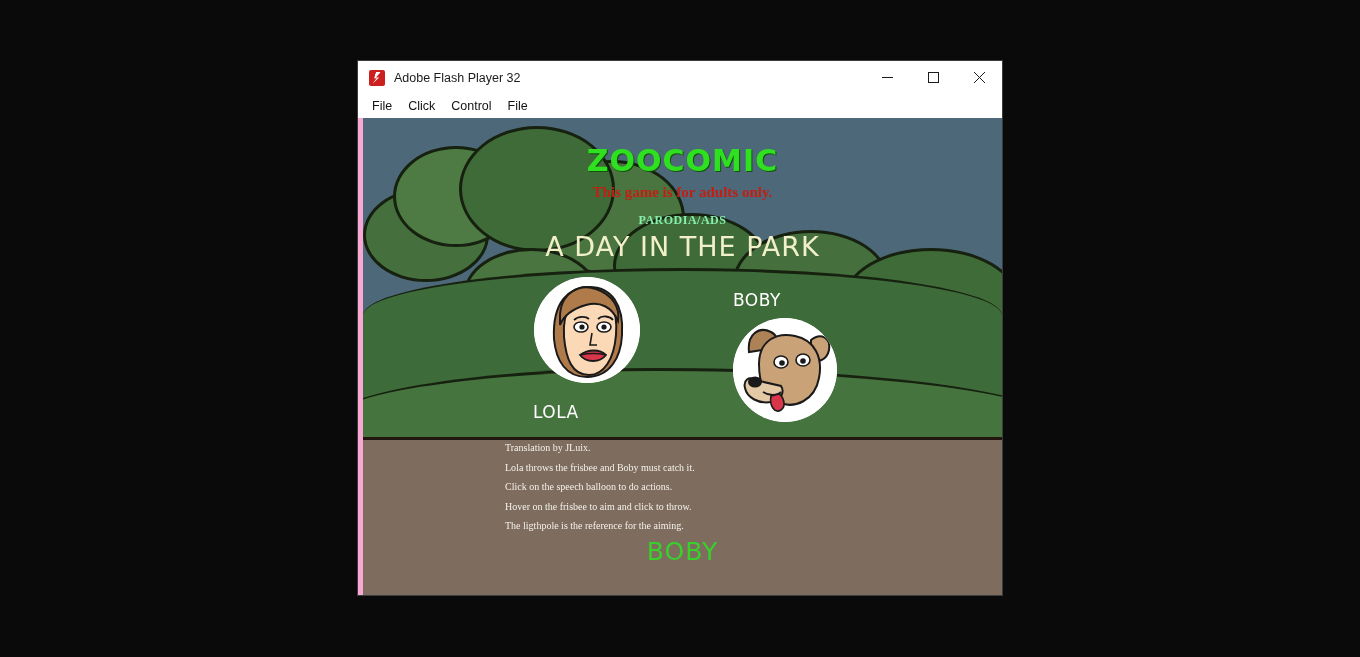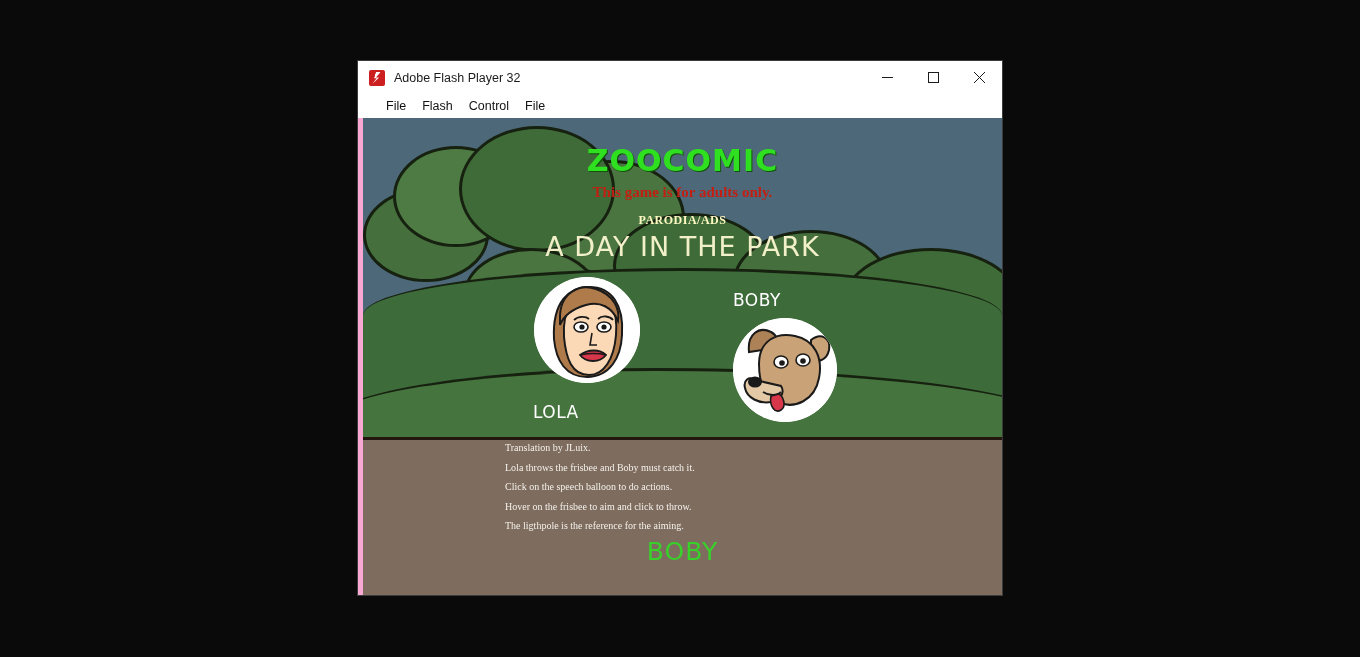--- a/index.html
+++ b/index.html
@@ -81,21 +81,21 @@
     justify-content: center;
     color: #1b1b1b;
   }
   .win-btn svg { display: block; }
 
   .menubar {
     height: 24px;
     background: #ffffff;
     display: flex;
     align-items: center;
-    padding-left: 20px;
+    padding-left: 6px;
     flex: 0 0 auto;
     border-bottom: 0;
   }
   .menu-item {
     font-size: 12.5px;
     color: #121212;
     padding: 2px 8px;
     white-space: nowrap;
   }
 
@@ -190,21 +190,21 @@
     font-family: "Liberation Serif", serif;
     font-size: 15px;
     font-weight: bold;
     color: #c21f12;
   }
   #parodia-text {
     top: 95px;
     font-family: "Liberation Serif", serif;
     font-size: 12px;
     font-weight: bold;
-    color: #fef9c3;
+    color: #86efac;
     letter-spacing: 0.5px;
   }
   #subtitle {
     top: 113px;
     font-family: "DejaVu Sans", sans-serif;
     font-size: 27px;
     color: #f2f0c8;
     letter-spacing: 1px;
   }
 
@@ -276,21 +276,21 @@
         <div class="win-btn close">
           <svg width="11" height="11" viewBox="0 0 11 11">
               <path d="M0 0 L11 11 M11 0 L0 11" stroke="currentColor" stroke-width="1" fill="none"></path>
             </svg>
         </div>
       </div>
     </div>
 
     <div class="menubar">
       <div class="menu-item">File</div>
-      <div class="menu-item">Flash</div>
+      <div class="menu-item">Click</div>
       <div class="menu-item">Control</div>
       <div class="menu-item">File</div>
     </div>
 
     <div class="stage">
 
       <div class="sky"></div>
 
       <div class="tree-trunk"></div>
       <div class="canopy c3"></div>

